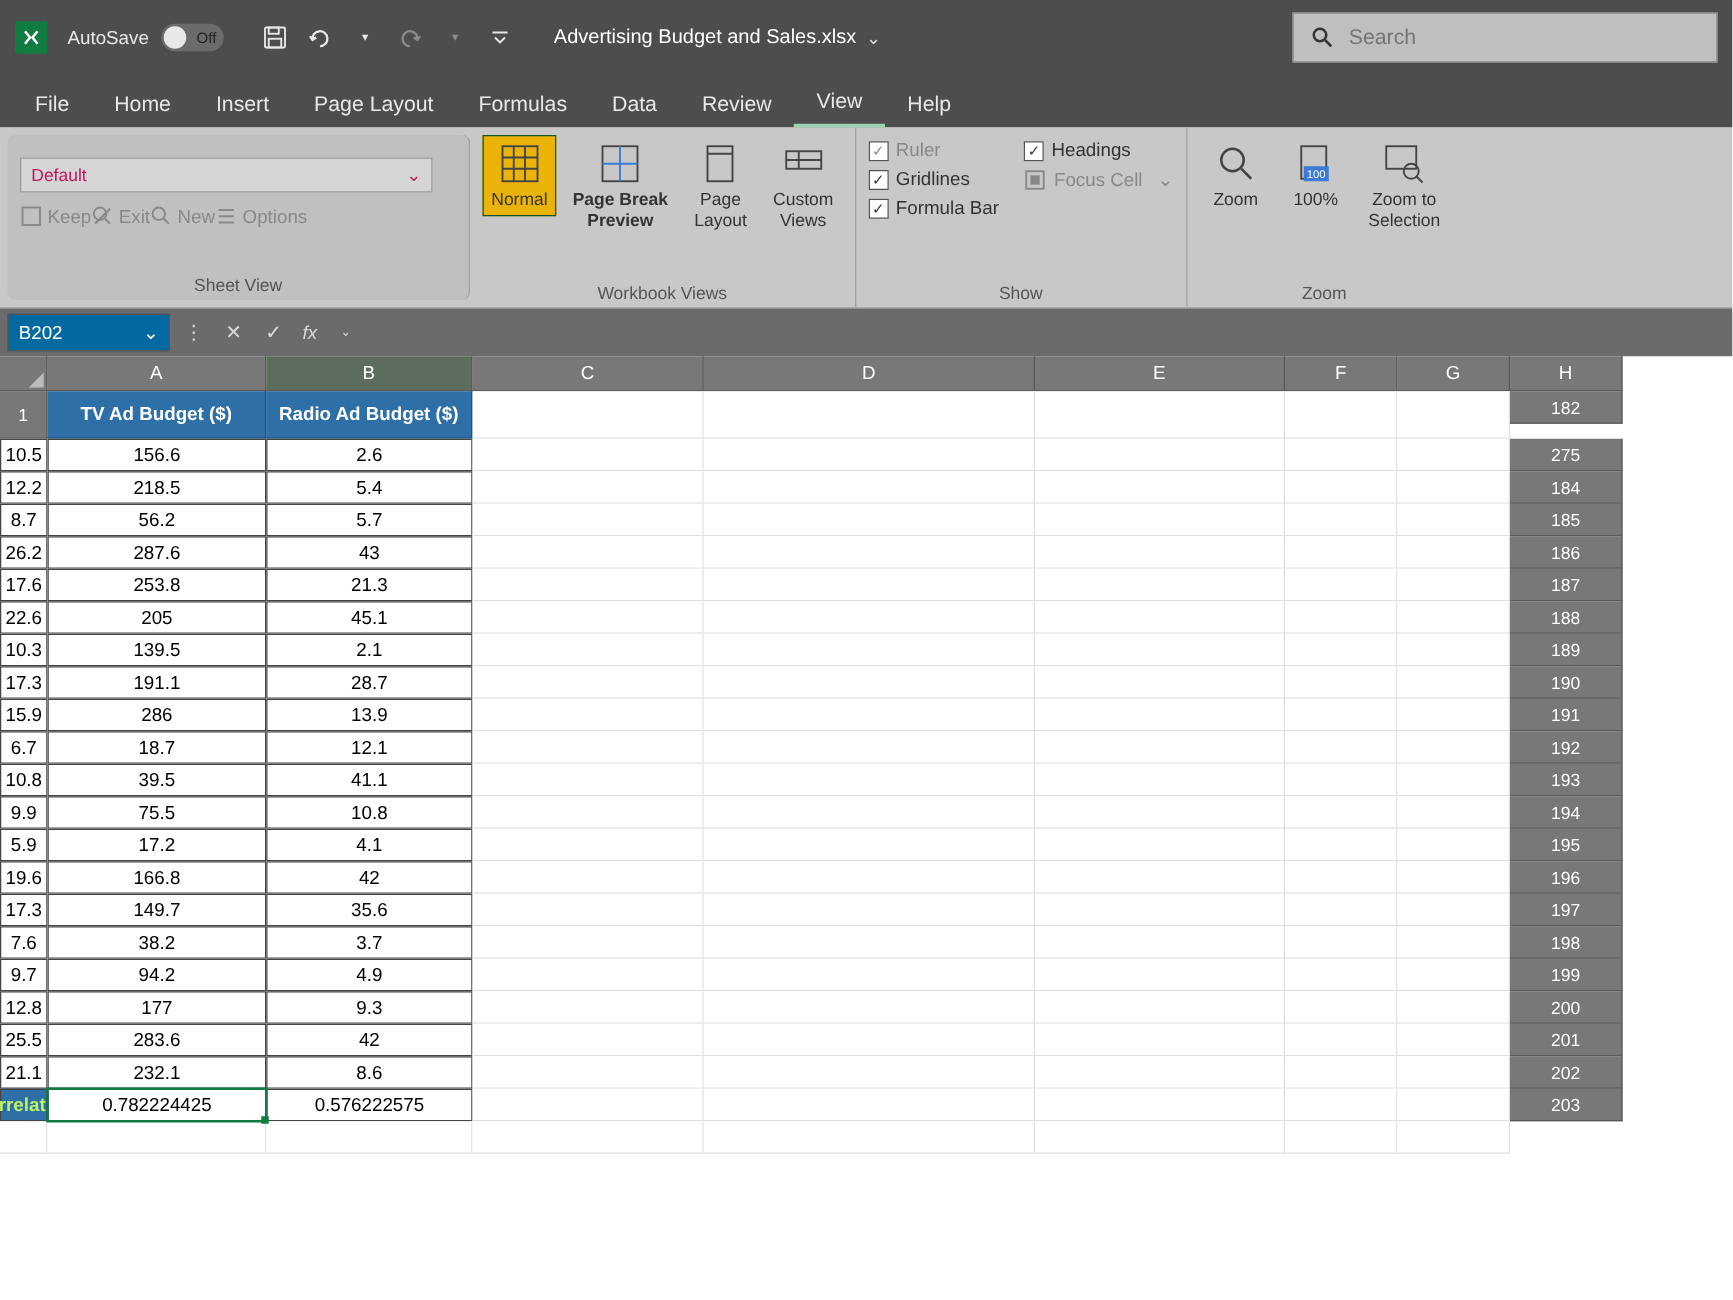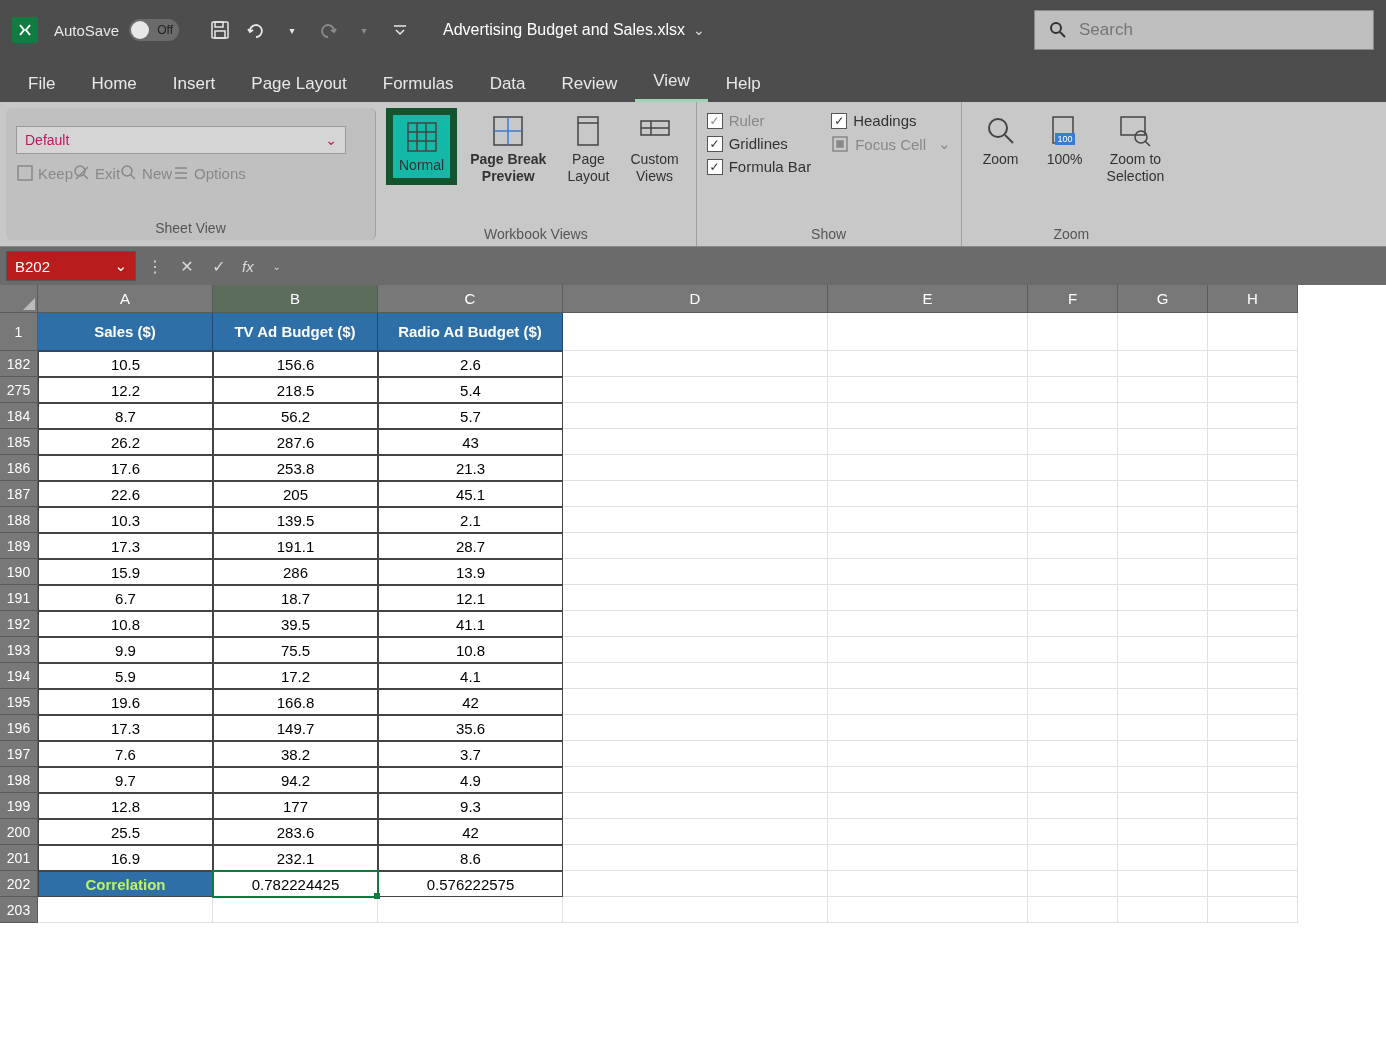--- a/index.html
+++ b/index.html
@@ -24,35 +24,35 @@
 .tabs { background: #4d4d4d; height: 42px; display: flex; align-items: flex-end; padding: 0 10px; gap: 0; }
 .tab { color: #e8e8e8; font-size: 17px; padding: 8px 18px; cursor: pointer; }
 .tab.active { border-bottom: 3px solid #9fd3b5; }
 
 
 .ribbon { background: #c8c8c8; height: 145px; display: flex; border-bottom: 1px solid #888; }
 .ribbon-group { border-right: 1px solid #a0a0a0; padding: 6px 10px 2px 10px; display: flex; flex-direction: column; justify-content: space-between; }
 .ribbon-group .label { text-align: center; font-size: 14px; color: #555; padding: 2px 0; }
 .ribbon-row { display: flex; align-items: flex-start; gap: 6px; flex: 1; }
 .ribbon-btn-lg { display: flex; flex-direction: column; align-items: center; justify-content: flex-start; padding: 4px 6px; cursor: pointer; min-width: 58px; gap: 2px; border: 1px solid transparent; }
-.ribbon-btn-lg.active { background: #14b8a6; border: 7px solid #14532d; }
+.ribbon-btn-lg.active { background: #eab308; border: 1px solid #14532d; }
 .ribbon-btn-lg .ico { width: 36px; height: 36px; display: flex; align-items: center; justify-content: center; }
 .ribbon-btn-lg .txt { font-size: 14px; color: #333; text-align: center; line-height: 1.2; }
 .ribbon-col { display: flex; flex-direction: column; gap: 6px; }
 .ribbon-chk { display: flex; align-items: center; gap: 6px; font-size: 15px; color: #333; cursor: pointer; white-space: nowrap; }
 .ribbon-chk.disabled { color: #888; }
 .ribbon-chk .box { width: 16px; height: 16px; border: 1px solid #555; background: #fff; display: flex; align-items: center; justify-content: center; font-size: 12px; }
 .sheetview-sel { width: 330px; height: 28px; border: 1px solid #999; background: #d5d5d5; color: #be185d; font-size: 14px; padding: 0 8px; display: flex; align-items: center; justify-content: space-between; margin-top: 12px; }
 .sheetview-btns { display: flex; margin-top: 10px; }
 .sheetview-btn { display: flex; align-items: center; gap: 4px; font-size: 15px; color: #888; cursor: pointer; }
 .sheetview-btn .mini-ico { width: 18px; height: 18px; }
 
 
 .formula-bar { background: #6b6b6b; height: 38px; display: flex; align-items: center; padding: 4px 6px; gap: 6px; }
-.namebox { background: #b91c1c; border: 1px solid #555; color: #fff; width: 130px; height: 30px; display: flex; align-items: center; justify-content: space-between; padding: 0 8px; font-size: 15px; }
+.namebox { background: #0369a1; border: 1px solid #555; color: #fff; width: 130px; height: 30px; display: flex; align-items: center; justify-content: space-between; padding: 0 8px; font-size: 15px; }
 .fb-btn { width: 26px; height: 26px; color: #d8d8d8; display: flex; align-items: center; justify-content: center; font-size: 16px; cursor: pointer; }
 .fx-label { color: #d8d8d8; font-style: italic; font-size: 15px; padding: 0 4px; }
 .formula-input { flex: 1; background: #878787; border: 1px solid #555; color: #fff; height: 30px; padding: 0 10px; font-size: 16px; font-family: Consolas, monospace; display: flex; align-items: center; }
 
 
 .grid { display: grid; grid-template-columns: 38px 175px 165px 185px 265px 200px 90px 90px 90px; }
 .ch { background: #787878; color: #fff; text-align: center; font-size: 15px; height: 28px; line-height: 28px; border-right: 1px solid #5a5a5a; border-bottom: 1px solid #5a5a5a; }
 .ch.corner { background: #787878; position: relative; }
 .ch.corner::after { content: ""; position: absolute; right: 2px; bottom: 2px; width: 0; height: 0; border-left: 12px solid transparent; border-bottom: 12px solid #bbb; }
 .ch.sel { background: #5d6d5d; }
@@ -320,21 +320,20 @@
   <div class="ch">A</div>
   <div class="ch sel">B</div>
   <div class="ch">C</div>
   <div class="ch">D</div>
   <div class="ch">E</div>
   <div class="ch">F</div>
   <div class="ch">G</div>
   <div class="ch">H</div>
 
   <div class="rh" style="height:38px;line-height:38px;">1</div>
-  <div class="cell hdr-cell">Sales ($)</div>
   <div class="cell hdr-cell">TV Ad Budget ($)</div>
   <div class="cell hdr-cell">Radio Ad Budget ($)</div>
   <div class="cell empty" style="height:38px;"></div>
   <div class="cell empty" style="height:38px;"></div>
   <div class="cell empty" style="height:38px;"></div>
   <div class="cell empty" style="height:38px;"></div>
   <div class="cell empty" style="height:38px;"></div>
 
 <div class="rh">182</div>
     <div class="cell data-cell">10.5</div>
@@ -501,21 +500,21 @@
     <div class="rh">200</div>
     <div class="cell data-cell">25.5</div>
     <div class="cell data-cell">283.6</div>
     <div class="cell data-cell">42</div>
     <div class="cell empty"></div>
     <div class="cell empty"></div>
     <div class="cell empty"></div>
     <div class="cell empty"></div>
     <div class="cell empty"></div>
     <div class="rh">201</div>
-    <div class="cell data-cell">16.9</div>
+    <div class="cell data-cell">21.1</div>
     <div class="cell data-cell">232.1</div>
     <div class="cell data-cell">8.6</div>
     <div class="cell empty"></div>
     <div class="cell empty"></div>
     <div class="cell empty"></div>
     <div class="cell empty"></div>
     <div class="cell empty"></div>
     <div class="rh">202</div>
     <div class="cell data-cell corr-label">Correlation</div>
     <div class="cell data-cell sel-cell">0.782224425</div>

